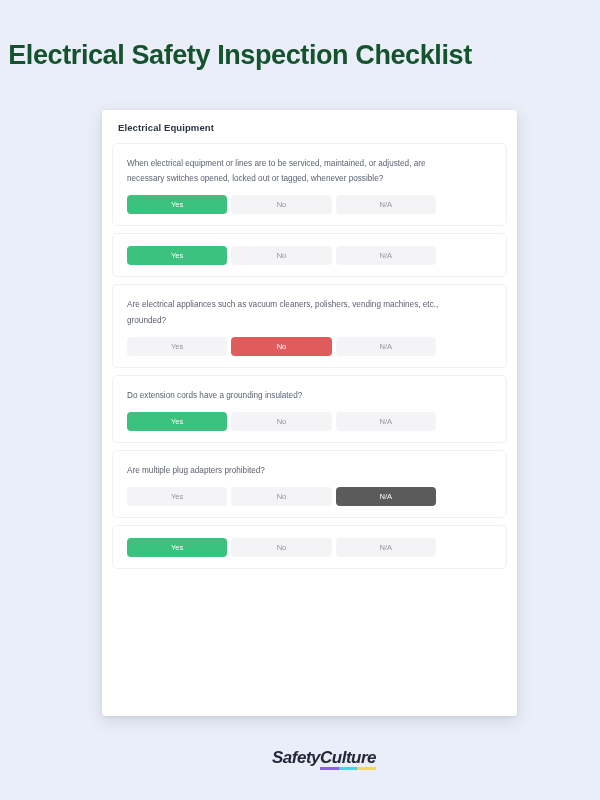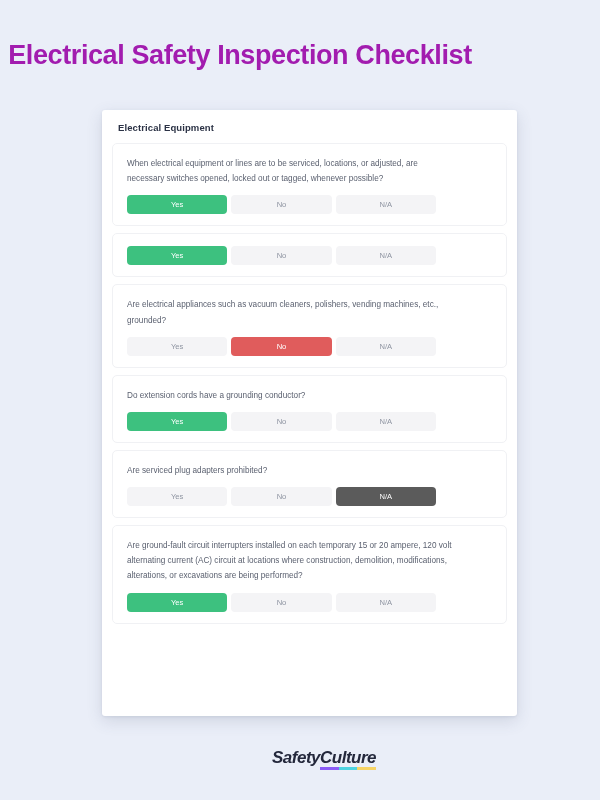--- a/index.html
+++ b/index.html
@@ -16,21 +16,21 @@
   }
 
   .page-title {
     position: absolute;
     top: 40px;
     left: 0;
     width: 480px;
     text-align: center;
     font-size: 27px;
     font-weight: bold;
-    color: #a21caf;
+    color: #14532d;
     letter-spacing: -0.4px;
   }
 
   .card {
     position: absolute;
     left: 102px;
     top: 110px;
     width: 415px;
     height: 606px;
     background: #ffffff;
@@ -130,21 +130,21 @@
 </style>
 </head>
 <body>
 
 <div class="page-title">Electrical Safety Inspection Checklist</div>
 
 <div class="card">
   <div class="card-header">Electrical Equipment</div>
   <div class="question-list">
       <div class="question-block">
-        <div class="question-text">When electrical equipment or lines are to be serviced, locations, or adjusted, are necessary switches opened, locked out or tagged, whenever possible?</div>
+        <div class="question-text">When electrical equipment or lines are to be serviced, maintained, or adjusted, are necessary switches opened, locked out or tagged, whenever possible?</div>
         <div class="answer-row">
           <div class="answer-btn sel-yes">Yes</div>
           <div class="answer-btn">No</div>
           <div class="answer-btn">N/A</div>
         </div>
       </div>
       <div class="question-block">
         <div class="answer-row">
           <div class="answer-btn sel-yes">Yes</div>
           <div class="answer-btn">No</div>
@@ -153,37 +153,36 @@
       </div>
       <div class="question-block">
         <div class="question-text">Are electrical appliances such as vacuum cleaners, polishers, vending machines, etc., grounded?</div>
         <div class="answer-row">
           <div class="answer-btn">Yes</div>
           <div class="answer-btn sel-no">No</div>
           <div class="answer-btn">N/A</div>
         </div>
       </div>
       <div class="question-block">
-        <div class="question-text">Do extension cords have a grounding conductor?</div>
+        <div class="question-text">Do extension cords have a grounding insulated?</div>
         <div class="answer-row">
           <div class="answer-btn sel-yes">Yes</div>
           <div class="answer-btn">No</div>
           <div class="answer-btn">N/A</div>
         </div>
       </div>
       <div class="question-block">
-        <div class="question-text">Are serviced plug adapters prohibited?</div>
+        <div class="question-text">Are multiple plug adapters prohibited?</div>
         <div class="answer-row">
           <div class="answer-btn">Yes</div>
           <div class="answer-btn">No</div>
           <div class="answer-btn sel-na">N/A</div>
         </div>
       </div>
       <div class="question-block">
-        <div class="question-text">Are ground-fault circuit interrupters installed on each temporary 15 or 20 ampere, 120 volt alternating current (AC) circuit at locations where construction, demolition, modifications, alterations, or excavations are being performed?</div>
         <div class="answer-row">
           <div class="answer-btn sel-yes">Yes</div>
           <div class="answer-btn">No</div>
           <div class="answer-btn">N/A</div>
         </div>
       </div>
     </div>
 </div>
 
 <div class="footer-logo">

